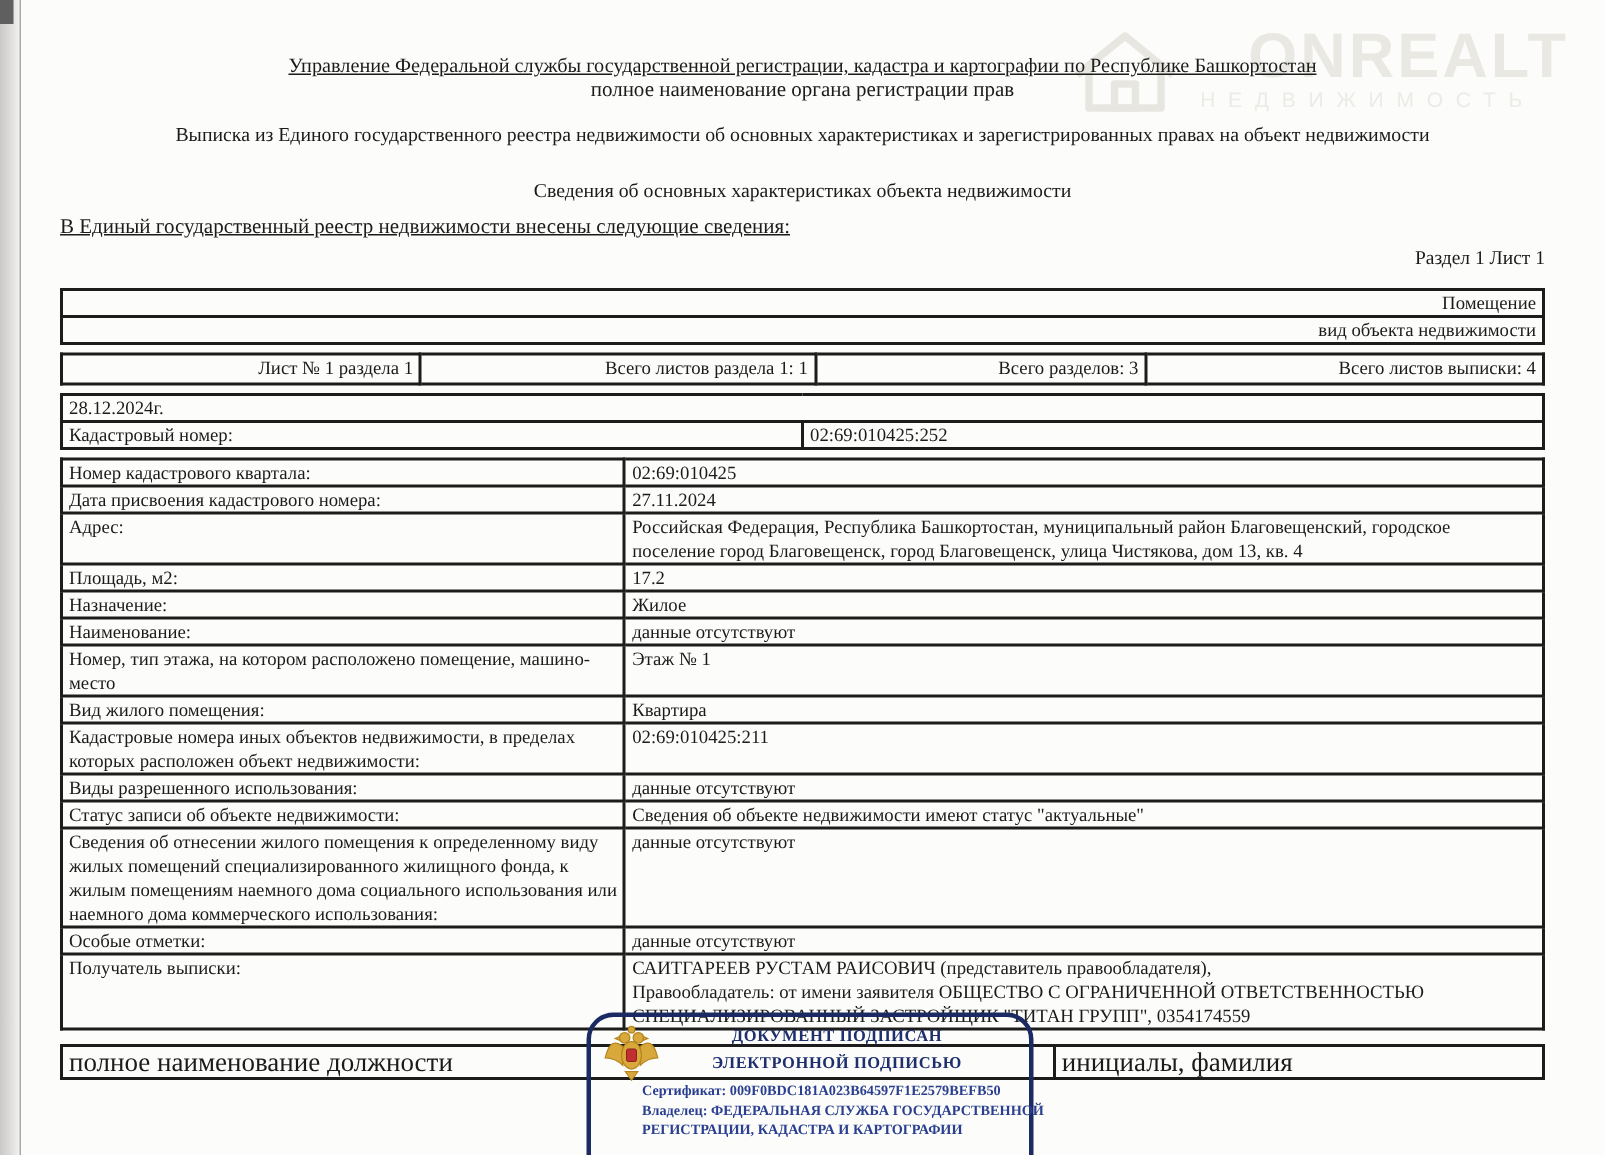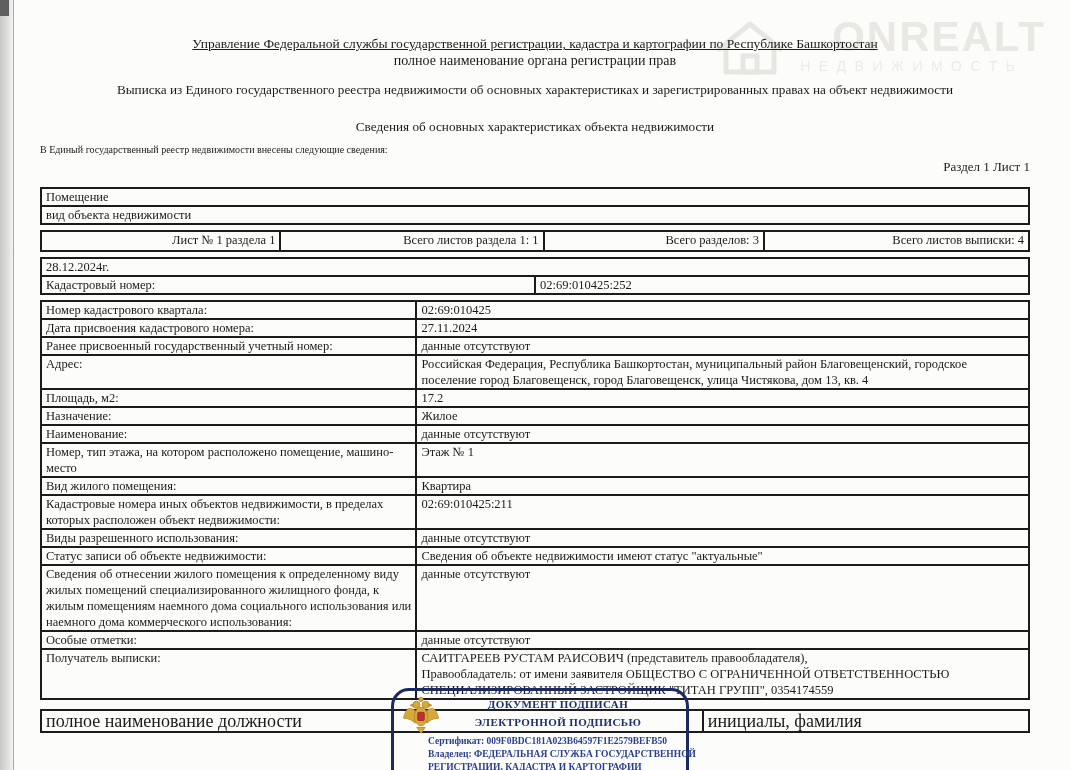--- a/index.html
+++ b/index.html
@@ -20,28 +20,28 @@
   .wm-brand{font-family:"Liberation Sans",sans-serif;font-weight:bold;font-size:42px;line-height:42px;
     letter-spacing:2px;color:#e9e8e3;margin-left:32px;}
   .wm-sub{font-family:"Liberation Sans",sans-serif;font-size:14px;letter-spacing:8.5px;color:#ecebe7;margin-top:0px;}
 
   .content{position:absolute;left:40px;top:0;width:990px;z-index:1;}
 
   .org-name{margin-top:36px;text-align:center;font-size:13.5px;text-decoration:underline;}
   .org-caption{text-align:center;font-size:14px;margin-top:1px;}
   .doc-title{text-align:center;font-size:13.2px;margin-top:13px;}
   .section-heading{text-align:center;font-size:13.2px;margin-top:21px;}
-  .intro{text-align:left;font-size:10px;margin-top:9px;}
+  .intro{text-align:left;font-size:14px;margin-top:9px;text-decoration:underline;}
   .razdel{text-align:right;font-size:13px;margin-top:4px;margin-bottom:12px;}
 
   table{width:100%;border-collapse:collapse;table-layout:fixed;}
   td{border:2px solid #1c1c1c;font-size:12.5px;line-height:16px;padding:0 4px;vertical-align:top;
      overflow:hidden;}
   .tbl{margin-bottom:5px;}
-  .center{text-align:left;margin-left:32px;}
+  .center{text-align:right;margin-left:32px;}
   .obj-table td{height:16px;}
   .sheets-table td{height:18px;text-align:right;}
   .c1{width:24.2%}.c2{width:26.7%}.c3{width:22.2%}.c4{width:26.9%}
   .lblcol{width:38%;}
   .val{white-space:pre-line;}
 
   
   .footer{position:relative;margin-top:9px;}
   .sig-table td{height:20px;vertical-align:middle;font-size:18px;}
   .s1{width:35.7%}.s2{width:31.3%}.s3{width:33%}
@@ -131,24 +131,20 @@
         <tr>
           <td>Номер кадастрового квартала:</td>
           <td class="val">02:69:010425</td>
         </tr>
 
         <tr>
           <td>Дата присвоения кадастрового номера:</td>
           <td class="val">27.11.2024</td>
         </tr>
 
-        <tr>
-          <td>Ранее присвоенный государственный учетный номер:</td>
-          <td class="val">данные отсутствуют</td>
-        </tr>
 
         <tr>
           <td>Адрес:</td>
           <td class="val">Российская Федерация, Республика Башкортостан, муниципальный район Благовещенский, городское поселение город Благовещенск, город Благовещенск, улица Чистякова, дом 13, кв. 4</td>
         </tr>
 
         <tr>
           <td>Площадь, м2:</td>
           <td class="val">17.2</td>
         </tr>

